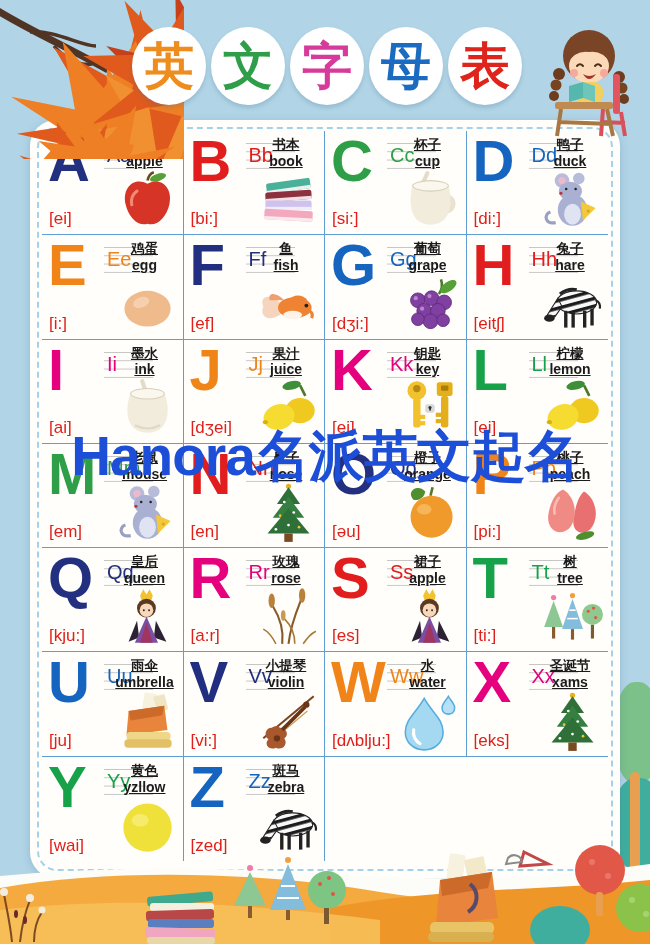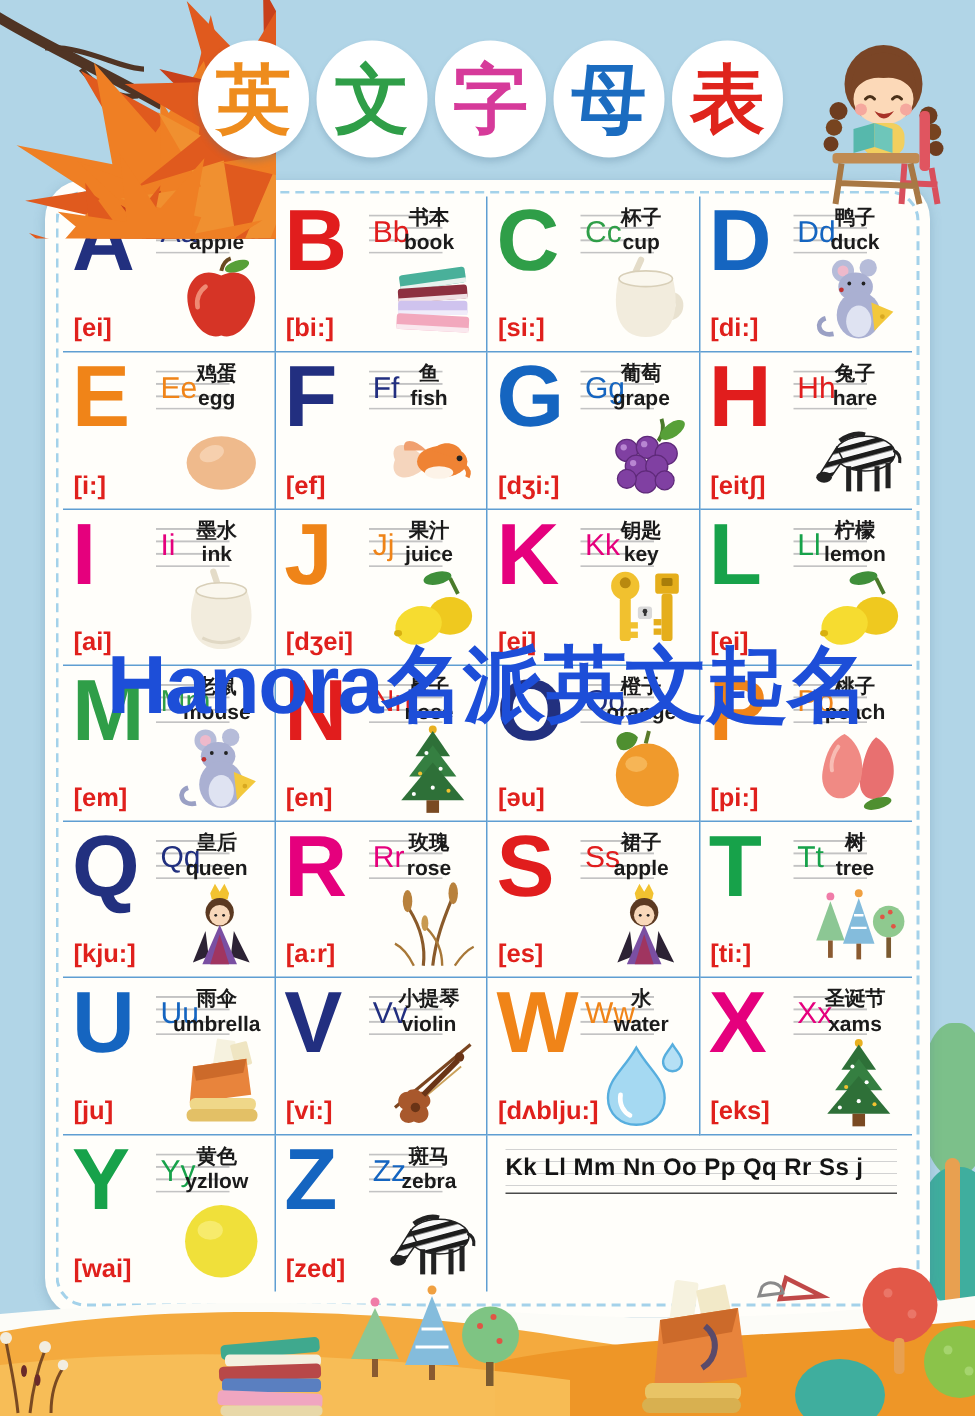--- a/index.html
+++ b/index.html
@@ -34,24 +34,24 @@
   .cell:nth-child(4n){border-right:none;}
   .cell:nth-child(n+25){border-bottom:none;}
   .summary-cell{grid-column:3/5;border-right:none;border-bottom:none;padding:9px 10px 0 12px;}
   .big-letter{position:absolute;left:6px;top:0px;font-size:58px;font-weight:800;line-height:1.05;color:var(--lc,#222);}
   .pair-box{
     position:absolute;left:62px;top:12px;width:46px;height:26px;
     background-image:linear-gradient(to bottom,#c3c3c3 1px,transparent 1px);
     background-size:100% 8.3px;
     font-size:20px;font-weight:400;line-height:25px;padding-left:3px;color:var(--lc,#222);
   }
-  .words{position:absolute;top:6px;right:2px;width:72px;text-align:center;color:#1b1b1b;line-height:1.18;}
+  .words{position:absolute;top:6px;right:2px;width:72px;text-align:center;color:#1b1b1b;line-height:1.18;text-decoration:underline;}
   .cn-word{font-size:13.5px;font-weight:700;}
   .en-word{font-size:14px;font-weight:600;}
-  .ipa{position:absolute;left:7px;bottom:5px;color:#e0201c;font-weight:700;font-size:17px;}
+  .ipa{position:absolute;left:7px;bottom:5px;color:#e0201c;font-weight:400;font-size:17px;}
   svg.icon{position:absolute;right:4px;bottom:3px;width:63px;height:63px;}
   .sum-line{
     font-weight:800;font-size:16px;color:#151515;height:29px;line-height:25px;
     background-image:linear-gradient(to bottom,#d2d2d2 1px,transparent 1px);
     background-size:100% 8px;border-bottom:1.6px solid #4a4a4a;margin-bottom:3px;white-space:nowrap;letter-spacing:.3px;
   }
   
   .watermark{
     position:absolute;left:0;top:426px;width:100%;z-index:30;text-align:center;
     font-size:55px;font-weight:800;letter-spacing:-1px;white-space:nowrap;line-height:1.1;
@@ -642,21 +642,20 @@
     <div class="words">
       <div class="cn-word">斑马</div>
       <div class="en-word">zebra</div>
     </div>
     <div class="ipa">[zed]</div>
     <svg class="icon" viewBox="0 0 60 60">
           <use href="#zebra-icon"></use>
         </svg>
   </div>
       <div class="cell summary-cell">
-      <div class="sum-line">Kk Ll Mm Nn Oo Pp Qq Rr Ss  j</div>
     </div>
   </div>
 </div>
 
 <div class="watermark" style="color: #1d4ed8;">Hanora名派英文起名</div>
 
 <div class="right-bush"></div>
 <div class="right-teal"></div>
 <div class="right-trunk"></div>
 

